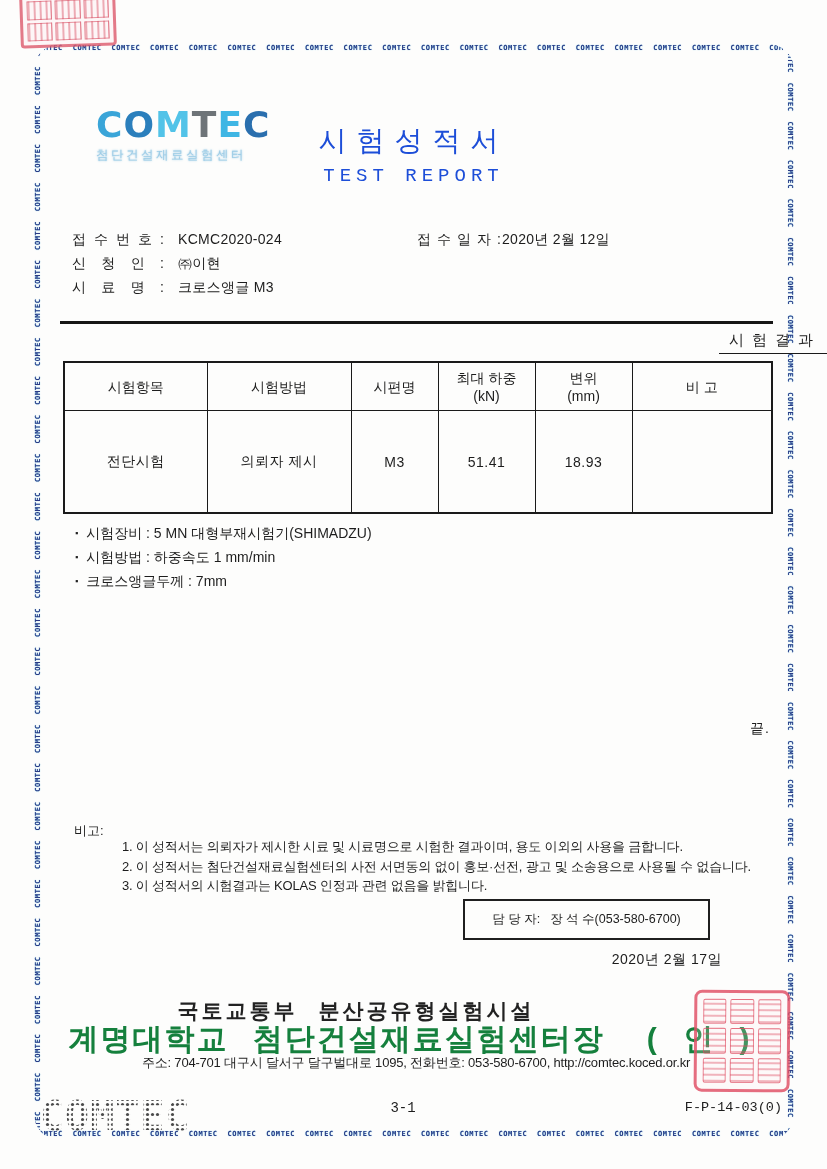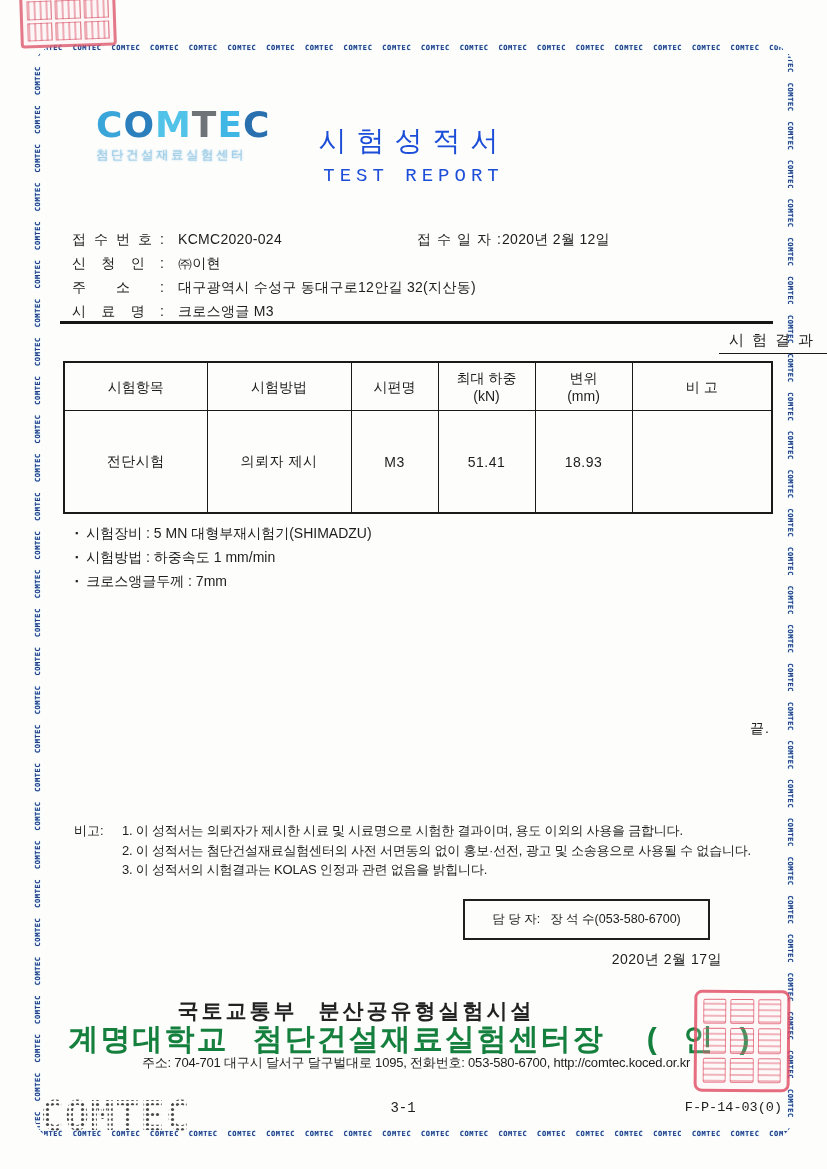--- a/index.html
+++ b/index.html
@@ -60,21 +60,21 @@
   table.results{border:2px solid #1a1a1a;}
   table.results th{height:47px;white-space:pre-line;line-height:18px;}
   table.results td{height:101px;letter-spacing:.5px;}
   .notes{position:absolute;left:75px;top:521px;font-size:14px;}
   .note-line{height:24px;line-height:24px;white-space:nowrap;}
   .note-bullet{font-size:9px;vertical-align:2px;margin-right:8px;color:#222;}
   .end-mark{position:absolute;left:750px;top:720px;font-size:14px;letter-spacing:1px;}
   
   .remarks{position:absolute;left:74px;top:821px;font-size:13px;display:flex;}
   .remarks-label{width:48px;flex:none;line-height:19.5px;}
-  .remarks-items{line-height:19.5px;}
+  .remarks-items{line-height:19.5px;margin-top:16px;}
   .remarks-items div{white-space:nowrap;letter-spacing:-.2px;}
   
   .contact-box{position:absolute;left:463px;top:899px;width:243px;height:37px;
                border:2px solid #1f1f1f;display:flex;align-items:center;justify-content:center;
                gap:10px;font-size:12.5px;white-space:nowrap;}
   .report-date{position:absolute;left:592px;top:951px;width:130px;text-align:right;
                font-size:14px;letter-spacing:.5px;white-space:nowrap;}
   
   .inst1{position:absolute;left:56px;top:997px;width:600px;text-align:center;
          font-size:21px;font-weight:700;letter-spacing:3px;word-spacing:12px;color:#222;}
@@ -124,23 +124,20 @@
 
   <div class="info">
     <div class="info-row">
       <span class="flabel">접 수 번 호 :</span><span class="fvalue">KCMC2020-024</span>
       <span class="rfield">
         <span class="flabel">접 수 일 자 :</span><span class="fvalue">2020년 2월 12일</span>
       </span>
     </div>
     <div class="info-row">
       <span class="flabel">신 청 인 :</span><span class="fvalue">㈜이현</span>
-    </div>
-    <div class="info-row">
-      <span class="flabel">주 소 :</span><span class="fvalue">대구광역시 수성구 동대구로12안길 32(지산동)</span>
     </div>
     <div class="info-row">
       <span class="flabel">시 료 명 :</span><span class="fvalue">크로스앵글 M3</span>
     </div>
   </div>
 
   <div class="rule"></div>
 
   <div class="results-title-wrap">
     <span class="results-title">시험결과</span>

